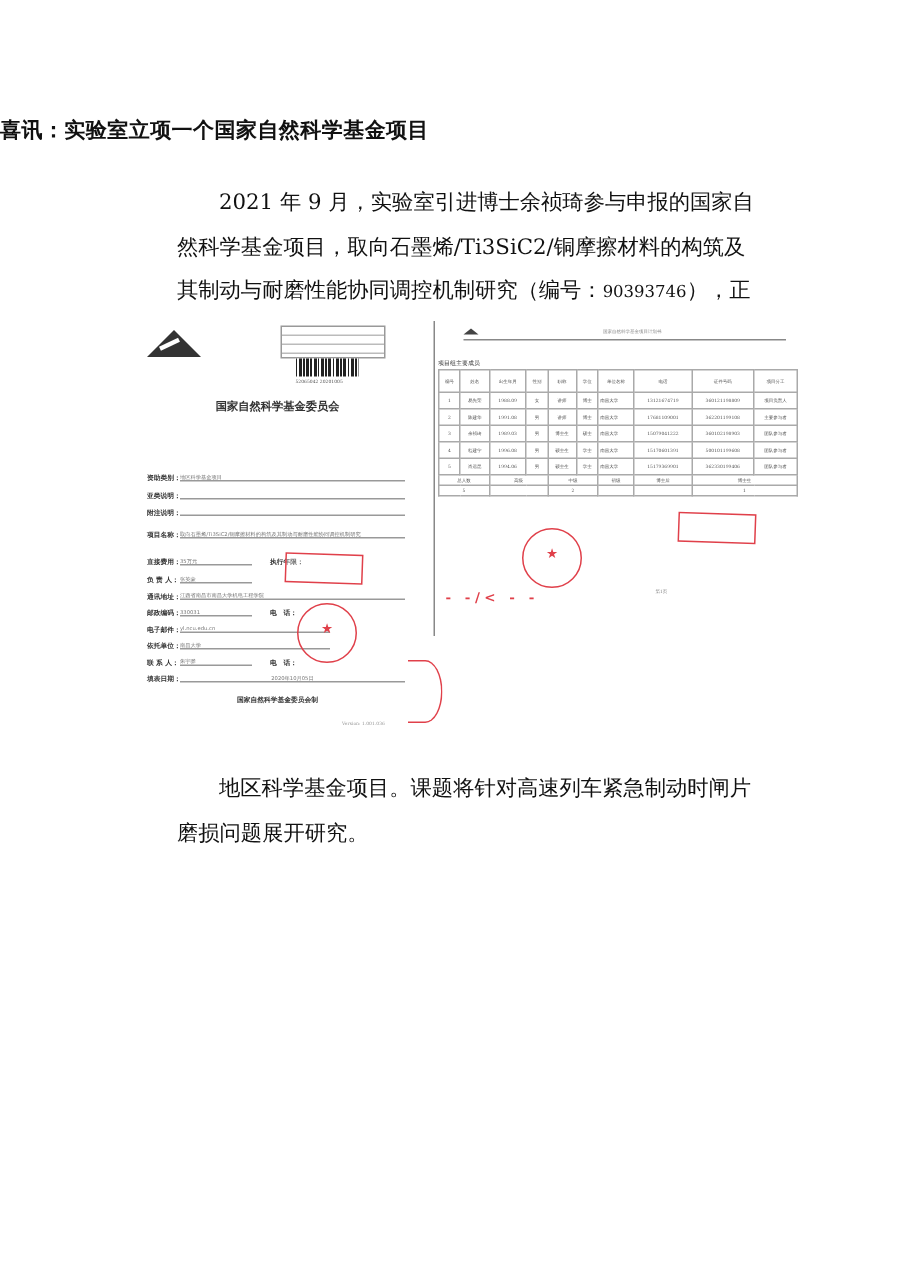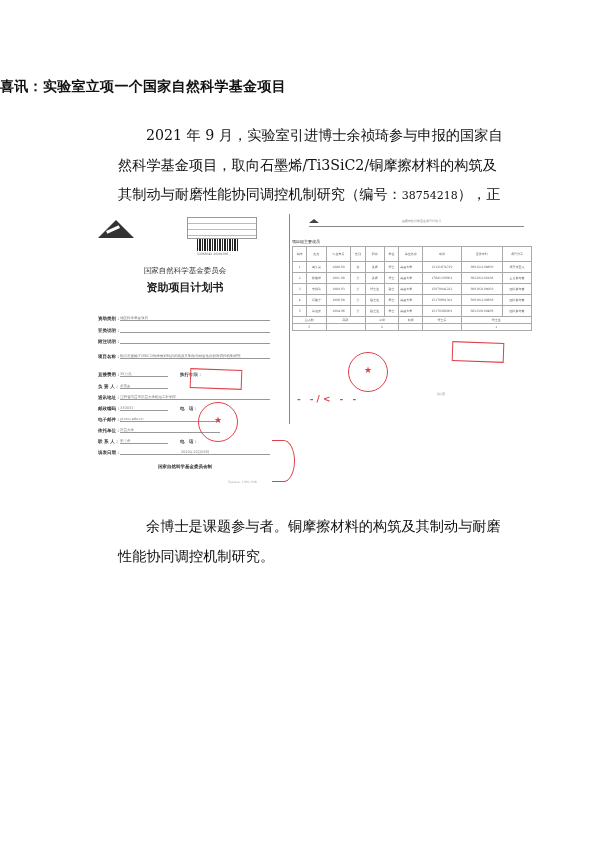--- a/index.html
+++ b/index.html
@@ -10,21 +10,21 @@
   .p2{top:512px;}
   .num{font-size:11px;}
   
   .docL{position:absolute;left:94px;top:212px;width:182px;height:275px;background:#fff;}
   .logo{position:absolute;left:4px;top:8px;width:0;height:0;border-left:18px solid transparent;border-right:18px solid transparent;border-bottom:18px solid #333;}
   .logo-w{position:absolute;left:12px;top:16px;width:14px;height:3px;background:#fff;transform:rotate(-25deg);}
   .infobox{position:absolute;left:93px;top:5px;width:68px;height:20px;border:1px solid #999;font-size:3px;}
   .infobox div{height:5px;border-bottom:1px solid #bbb;}
   .barcode{position:absolute;left:103px;top:27px;width:42px;height:12px;background:repeating-linear-gradient(90deg,#222 0 1px,#fff 1px 2px,#222 2px 4px,#fff 4px 5px);}
   .bartext{position:absolute;left:103px;top:40px;font-size:3px;color:#555;}
-  .org{position:absolute;left:0;width:182px;top:54px;text-align:center;font-family:"DejaVu Sans",sans-serif;font-weight:normal;font-size:7.5px;color:#333;}
+  .org{position:absolute;left:0;width:182px;top:54px;text-align:center;font-family:"DejaVu Sans",sans-serif;font-weight:bold;font-size:7.5px;color:#333;}
   .doctitle{position:absolute;left:0;width:182px;top:68px;text-align:center;font-family:"DejaVu Sans",sans-serif;font-weight:bold;font-size:11px;color:#222;}
   .row{position:absolute;left:4px;font-family:"DejaVu Sans",sans-serif;font-size:4.5px;color:#333;font-weight:bold;}
   .row .v{position:absolute;left:22px;top:0;width:150px;border-bottom:0.6px solid #999;font-weight:normal;color:#777;font-size:3.5px;white-space:nowrap;overflow:hidden;}
   .footer-org{position:absolute;left:0;width:182px;top:242px;text-align:center;font-family:"DejaVu Sans",sans-serif;font-weight:bold;font-size:4.5px;color:#333;}
   .version{position:absolute;left:134px;top:258px;font-size:3px;color:#999;}
   .vline{position:absolute;left:289px;top:214px;width:1px;height:210px;background:#888;}
   
   .docR{position:absolute;left:292px;top:214px;width:240px;height:210px;}
   .tri{position:absolute;left:17px;top:5px;width:0;height:0;border-left:5px solid transparent;border-right:5px solid transparent;border-bottom:4px solid #444;}
   .hdrline{position:absolute;left:17px;top:12px;width:215px;height:0.6px;background:#888;}
@@ -38,35 +38,34 @@
   .stamp-circle{position:absolute;border:1.6px solid #e0404a;border-radius:50%;color:#e0404a;text-align:center;}
   .stamp-circle .star{position:absolute;left:0;right:0;top:35%;font-size:9px;line-height:9px;}
   .red-frag{position:absolute;color:#e0404a;font-size:9px;font-weight:bold;letter-spacing:3px;}
   .pgnum{position:absolute;font-size:3px;color:#888;}
 </style>
 </head>
 <body>
 
 <div class="title">喜讯：实验室立项一个国家自然科学基金项目</div>
 
-<div class="para p1"><span>2021 年 9 月，实验室引进博士余祯琦参与申报的国家自然科学基金项目，取向石墨烯/Ti3SiC2/铜摩擦材料的构筑及其制动与耐磨性能协同调控机制研究（编号：</span><span class="num">38754218</span><span>），正式立项。</span></div>
+<div class="para p1"><span>2021 年 9 月，实验室引进博士余祯琦参与申报的国家自然科学基金项目，取向石墨烯/Ti3SiC2/铜摩擦材料的构筑及其制动与耐磨性能协同调控机制研究（编号：</span><span class="num">90393746</span><span>），正式立项。</span></div>
 
 <div class="docL">
   <div class="logo"></div>
   <div class="logo-w"></div>
   <div class="infobox">
     <div style="color:transparent">批准号 52065042</div>
     <div style="color:transparent">申请代码 E0505</div>
     <div style="color:transparent">项目管理编号</div>
     <div style="color:transparent;border:none">依托单位代码 20003,0800479-1227</div>
   </div>
   <div class="barcode"></div>
   <div class="bartext">52065042 20201005</div>
   <div class="org">国家自然科学基金委员会</div>
-  <div class="doctitle">资助项目计划书</div>
 
   <div class="row" style="top:104px"><span>资助类别：</span><span class="v">地区科学基金项目</span></div>
   <div class="row" style="top:116px"><span>亚类说明：</span><span class="v">&nbsp;</span></div>
   <div class="row" style="top:127px"><span>附注说明：</span><span class="v">&nbsp;</span></div>
   <div class="row" style="top:142px"><span>项目名称：</span><span class="v">取向石墨烯/Ti3SiC2/铜摩擦材料的构筑及其制动与耐磨性能协同调控机制研究</span></div>
   <div class="row" style="top:160px"><span>直接费用：</span><span class="v" style="width:48px">35万元</span><span style="position:absolute;left:82px;width:40px">执行年限：</span></div>
   <div class="row" style="top:172px"><span>负 责 人：</span><span class="v" style="width:48px">张英豪</span></div>
   <div class="row" style="top:183px"><span>通讯地址：</span><span class="v">江西省南昌市南昌大学机电工程学院</span></div>
   <div class="row" style="top:194px"><span>邮政编码：</span><span class="v" style="width:48px">330031</span><span style="position:absolute;left:82px;width:40px">电　话：</span></div>
   <div class="row" style="top:205px"><span>电子邮件：</span><span class="v" style="width:100px">yl.ncu.edu.cn</span></div>
@@ -184,13 +183,13 @@
     </table>
   <div class="stamp-rect" style="left:160px;top:128px;width:50px;height:18px;"></div>
   <div class="stamp-circle" style="left:56px;top:138px;width:38px;height:38px;">
       <span class="star">★</span>
     </div>
   <div class="pgnum" style="left:145px;top:178px;">第1页</div>
   <div class="red-frag" style="left:5px;top:180px;">- -/&lt; - -</div>
 </div>
 <div class="stamp-circle" style="left:272px;top:440px;width:22px;height:40px;border-left:none;border-top-left-radius:0;border-bottom-left-radius:0;"></div>
 
-<div class="para p2">余博士是课题参与者。铜摩擦材料的构筑及其制动与耐磨性能协同调控机制研究。</div>
+<div class="para p2">地区科学基金项目。课题将针对高速列车紧急制动时闸片磨损问题展开研究。</div>
 
 </body></html>

